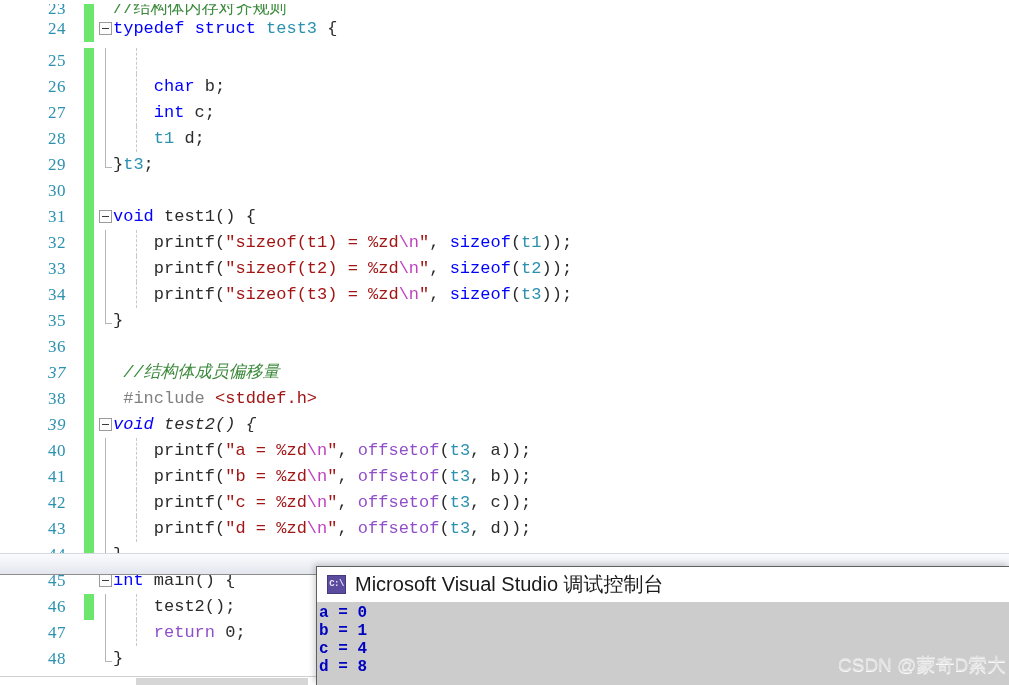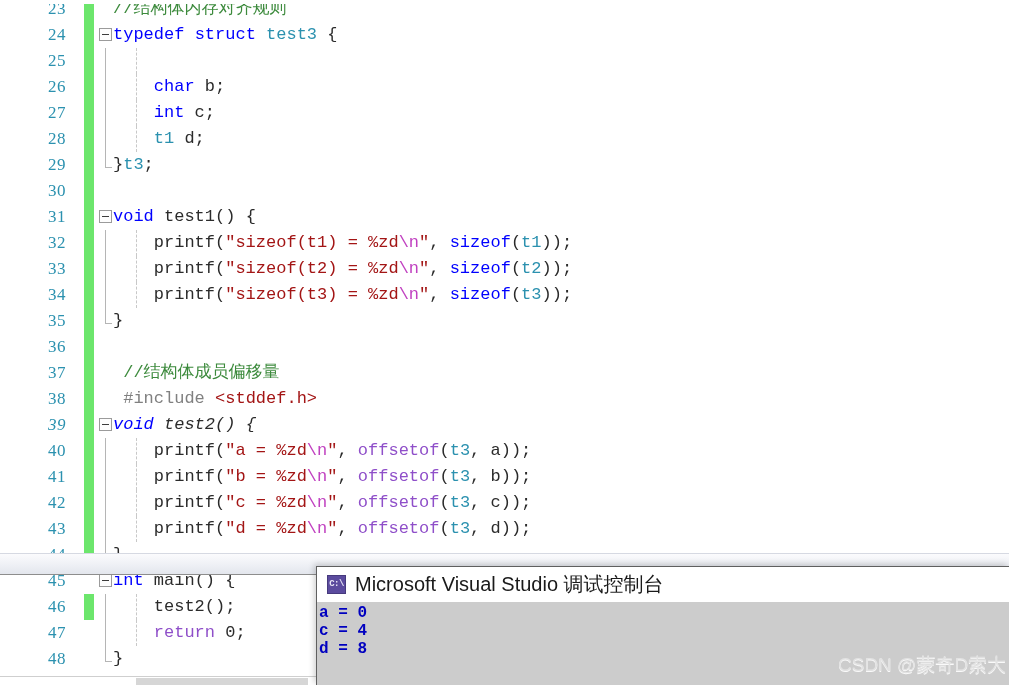--- a/index.html
+++ b/index.html
@@ -244,34 +244,34 @@
     background: #ffffff;
     z-index: 5;
   }
 </style>
 </head>
 <body>
 
 <div id="editor">
   <div id="code-lines">
       <div class="code-line" style="position: absolute; left: 0px; top: -4px; width: 1009px;"><span class="lnum">23</span><span class="changebar"></span><span class="txt"><span class="cmt">//结构体内存对齐规则</span></span></div>
-      <div class="code-line" style="position: absolute; left: 0px; top: 22px; width: 1009px;"><span class="lnum">24</span><span class="changebar"></span><span class="glyph"></span><span class="txt"><span class="kw">typedef</span><span class="pln"> </span><span class="kw">struct</span><span class="pln"> </span><span class="typ">test3</span><span class="pln"> {</span></span></div>
+      <div class="code-line" style="position: absolute; left: 0px; top: 16px; width: 1009px;"><span class="lnum">24</span><span class="changebar"></span><span class="glyph"></span><span class="txt"><span class="kw">typedef</span><span class="pln"> </span><span class="kw">struct</span><span class="pln"> </span><span class="typ">test3</span><span class="pln"> {</span></span></div>
       <div class="code-line" style="position: absolute; left: 0px; top: 48px; width: 1009px;"><span class="lnum">25</span><span class="changebar"></span><span class="rail"></span><span class="guide"></span></div>
       <div class="code-line" style="position: absolute; left: 0px; top: 74px; width: 1009px;"><span class="lnum">26</span><span class="changebar"></span><span class="rail"></span><span class="guide"></span><span class="txt"><span class="pln">    </span><span class="kw">char</span><span class="pln"> b;</span></span></div>
       <div class="code-line" style="position: absolute; left: 0px; top: 100px; width: 1005px;"><span class="lnum">27</span><span class="changebar"></span><span class="rail"></span><span class="guide"></span><span class="txt"><span class="pln">    </span><span class="kw">int</span><span class="pln"> c;</span></span></div>
       <div class="code-line" style="position: absolute; left: 0px; top: 126px; width: 1009px;"><span class="lnum">28</span><span class="changebar"></span><span class="rail"></span><span class="guide"></span><span class="txt"><span class="pln">    </span><span class="typ">t1</span><span class="pln"> d;</span></span></div>
       <div class="code-line" style="position: absolute; left: 0px; top: 152px; width: 1009px;"><span class="lnum">29</span><span class="changebar"></span><span class="rail end"></span><span class="txt"><span class="pln">}</span><span class="typ">t3</span><span class="pln">;</span></span></div>
       <div class="code-line" style="position: absolute; left: 0px; top: 178px; width: 1009px;"><span class="lnum">30</span><span class="changebar"></span><span class="txt"></span></div>
       <div class="code-line" style="position: absolute; left: 0px; top: 204px; width: 1009px;"><span class="lnum">31</span><span class="changebar"></span><span class="glyph"></span><span class="txt"><span class="kw">void</span><span class="pln"> </span><span class="pln">test1</span><span class="pln">() {</span></span></div>
       <div class="code-line" style="position: absolute; left: 0px; top: 230px; width: 1009px;"><span class="lnum">32</span><span class="changebar"></span><span class="rail"></span><span class="guide"></span><span class="txt"><span class="pln">    printf(</span><span class="str">"sizeof(t1) = %zd</span><span class="esc">\n</span><span class="str">"</span><span class="pln">, </span><span class="kw">sizeof</span><span class="pln">(</span><span class="typ">t1</span><span class="pln">));</span></span></div>
       <div class="code-line" style="position: absolute; left: 0px; top: 256px; width: 1009px;"><span class="lnum">33</span><span class="changebar"></span><span class="rail"></span><span class="guide"></span><span class="txt"><span class="pln">    printf(</span><span class="str">"sizeof(t2) = %zd</span><span class="esc">\n</span><span class="str">"</span><span class="pln">, </span><span class="kw">sizeof</span><span class="pln">(</span><span class="typ">t2</span><span class="pln">));</span></span></div>
       <div class="code-line" style="position: absolute; left: 0px; top: 282px; width: 1009px;"><span class="lnum">34</span><span class="changebar"></span><span class="rail"></span><span class="guide"></span><span class="txt"><span class="pln">    printf(</span><span class="str">"sizeof(t3) = %zd</span><span class="esc">\n</span><span class="str">"</span><span class="pln">, </span><span class="kw">sizeof</span><span class="pln">(</span><span class="typ">t3</span><span class="pln">));</span></span></div>
       <div class="code-line" style="position: absolute; left: 0px; top: 308px; width: 1009px;"><span class="lnum">35</span><span class="changebar"></span><span class="rail end"></span><span class="txt"><span class="pln">}</span></span></div>
       <div class="code-line" style="position: absolute; left: 0px; top: 334px; width: 1009px;"><span class="lnum">36</span><span class="changebar"></span><span class="txt"></span></div>
-      <div class="code-line" style="position: absolute; left: 0px; top: 360px; width: 1009px;"><span class="lnum">37</span><span class="changebar"></span><span class="txt"><span class="cmt"> //结构体成员偏移量</span></span></div>
+      <div class="code-line" style="position: absolute; left: 0px; top: 360px; width: 1009px; font-style: italic;"><span class="lnum">37</span><span class="changebar"></span><span class="txt"><span class="cmt"> //结构体成员偏移量</span></span></div>
       <div class="code-line" style="position: absolute; left: 0px; top: 386px; width: 1009px;"><span class="lnum">38</span><span class="changebar"></span><span class="txt"><span class="pre"> #include</span><span class="prehdr"> &lt;stddef.h&gt;</span></span></div>
       <div class="code-line" style="position: absolute; left: 0px; top: 412px; width: 998px; font-style: italic;"><span class="lnum">39</span><span class="changebar"></span><span class="glyph"></span><span class="txt"><span class="kw">void</span><span class="pln"> </span><span class="pln">test2</span><span class="pln">() {</span></span></div>
       <div class="code-line" style="position: absolute; left: 0px; top: 438px; width: 1009px;"><span class="lnum">40</span><span class="changebar"></span><span class="rail"></span><span class="guide"></span><span class="txt"><span class="pln">    printf(</span><span class="str">"a = %zd</span><span class="esc">\n</span><span class="str">"</span><span class="pln">, </span><span class="fn">offsetof</span><span class="pln">(</span><span class="typ">t3</span><span class="pln">, a));</span></span></div>
       <div class="code-line" style="position: absolute; left: 0px; top: 464px; width: 1009px;"><span class="lnum">41</span><span class="changebar"></span><span class="rail"></span><span class="guide"></span><span class="txt"><span class="pln">    printf(</span><span class="str">"b = %zd</span><span class="esc">\n</span><span class="str">"</span><span class="pln">, </span><span class="fn">offsetof</span><span class="pln">(</span><span class="typ">t3</span><span class="pln">, b));</span></span></div>
       <div class="code-line" style="position: absolute; left: 0px; top: 490px; width: 1009px;"><span class="lnum">42</span><span class="changebar"></span><span class="rail"></span><span class="guide"></span><span class="txt"><span class="pln">    printf(</span><span class="str">"c = %zd</span><span class="esc">\n</span><span class="str">"</span><span class="pln">, </span><span class="fn">offsetof</span><span class="pln">(</span><span class="typ">t3</span><span class="pln">, c));</span></span></div>
       <div class="code-line" style="position: absolute; left: 0px; top: 516px; width: 1009px;"><span class="lnum">43</span><span class="changebar"></span><span class="rail"></span><span class="guide"></span><span class="txt"><span class="pln">    printf(</span><span class="str">"d = %zd</span><span class="esc">\n</span><span class="str">"</span><span class="pln">, </span><span class="fn">offsetof</span><span class="pln">(</span><span class="typ">t3</span><span class="pln">, d));</span></span></div>
       <div class="code-line" style="position: absolute; left: 0px; top: 542px; width: 1009px;"><span class="lnum">44</span><span class="changebar"></span><span class="rail end"></span><span class="txt"><span class="pln">}</span></span></div>
       <div class="code-line" style="position: absolute; left: 0px; top: 568px; width: 1009px;"><span class="lnum">45</span><span class="changebar off"></span><span class="glyph"></span><span class="txt"><span class="kw">int</span><span class="pln"> </span><span class="pln">main</span><span class="pln">() {</span></span></div>
       <div class="code-line" style="position: absolute; left: 0px; top: 594px; width: 1009px;"><span class="lnum">46</span><span class="changebar"></span><span class="rail"></span><span class="guide"></span><span class="txt"><span class="pln">    test2();</span></span></div>
       <div class="code-line" style="position: absolute; left: 0px; top: 620px; width: 1009px;"><span class="lnum">47</span><span class="changebar off"></span><span class="rail"></span><span class="guide"></span><span class="txt"><span class="pln">    </span><span class="fn">return</span><span class="pln"> 0;</span></span></div>
@@ -288,20 +288,21 @@
 
 <div id="console">
   <div id="console-title">
     <div id="console-icon">
       <span>C:\</span>
     </div>
     <div id="console-title-text">Microsoft Visual Studio 调试控制台</div>
   </div>
   <div id="console-body">
       <div class="console-line">a = 0</div>
+      <div class="console-line">b = 1</div>
       <div class="console-line">c = 4</div>
       <div class="console-line">d = 8</div>
     </div>
 </div>
 
 <div id="top-clip"></div>
 
 <div id="watermark">CSDN @蒙奇D索大</div>
 
 </body></html>

